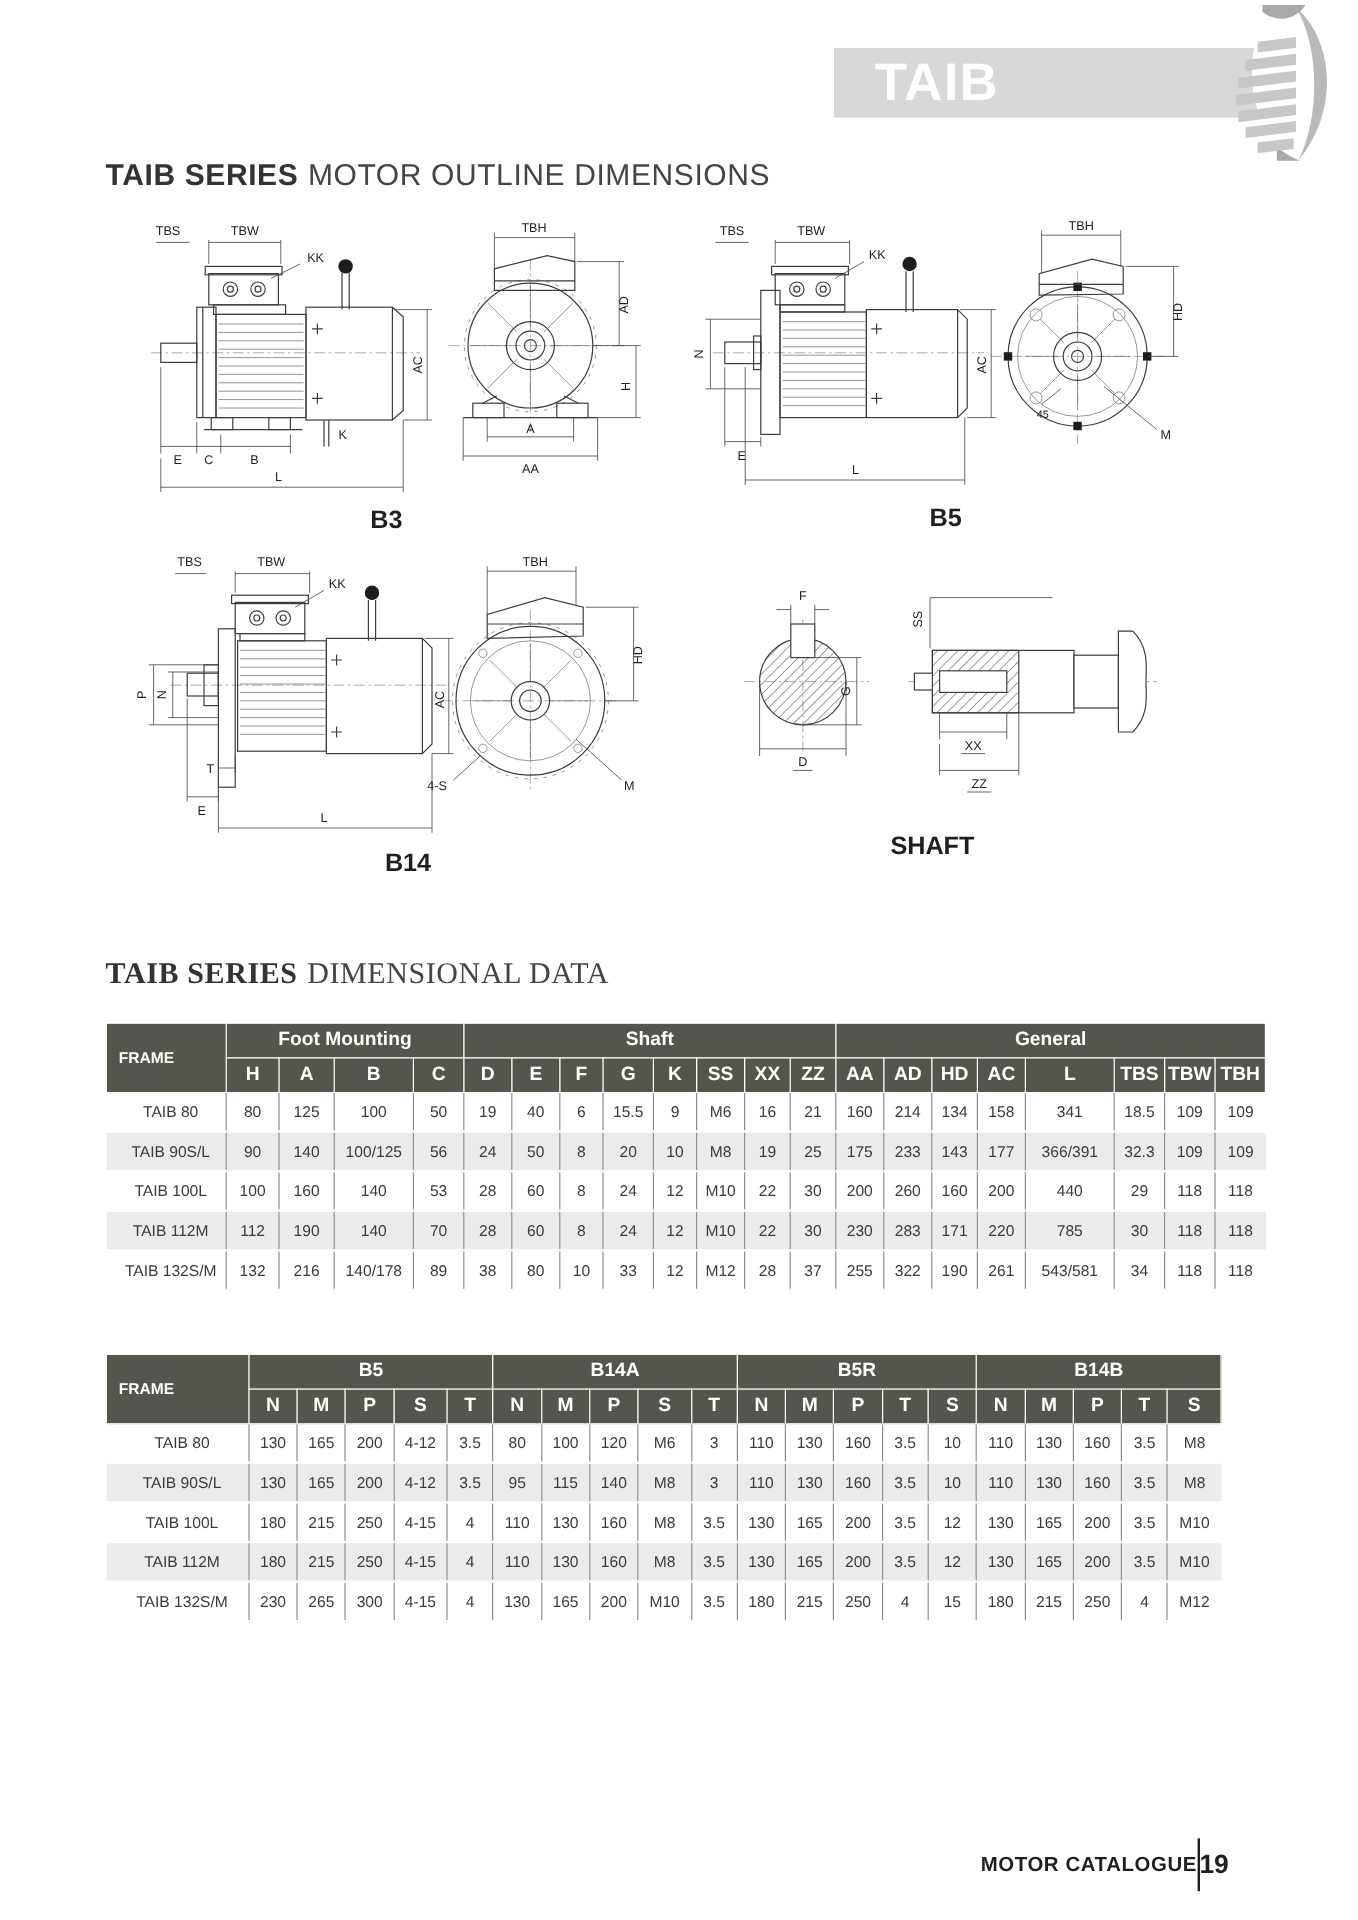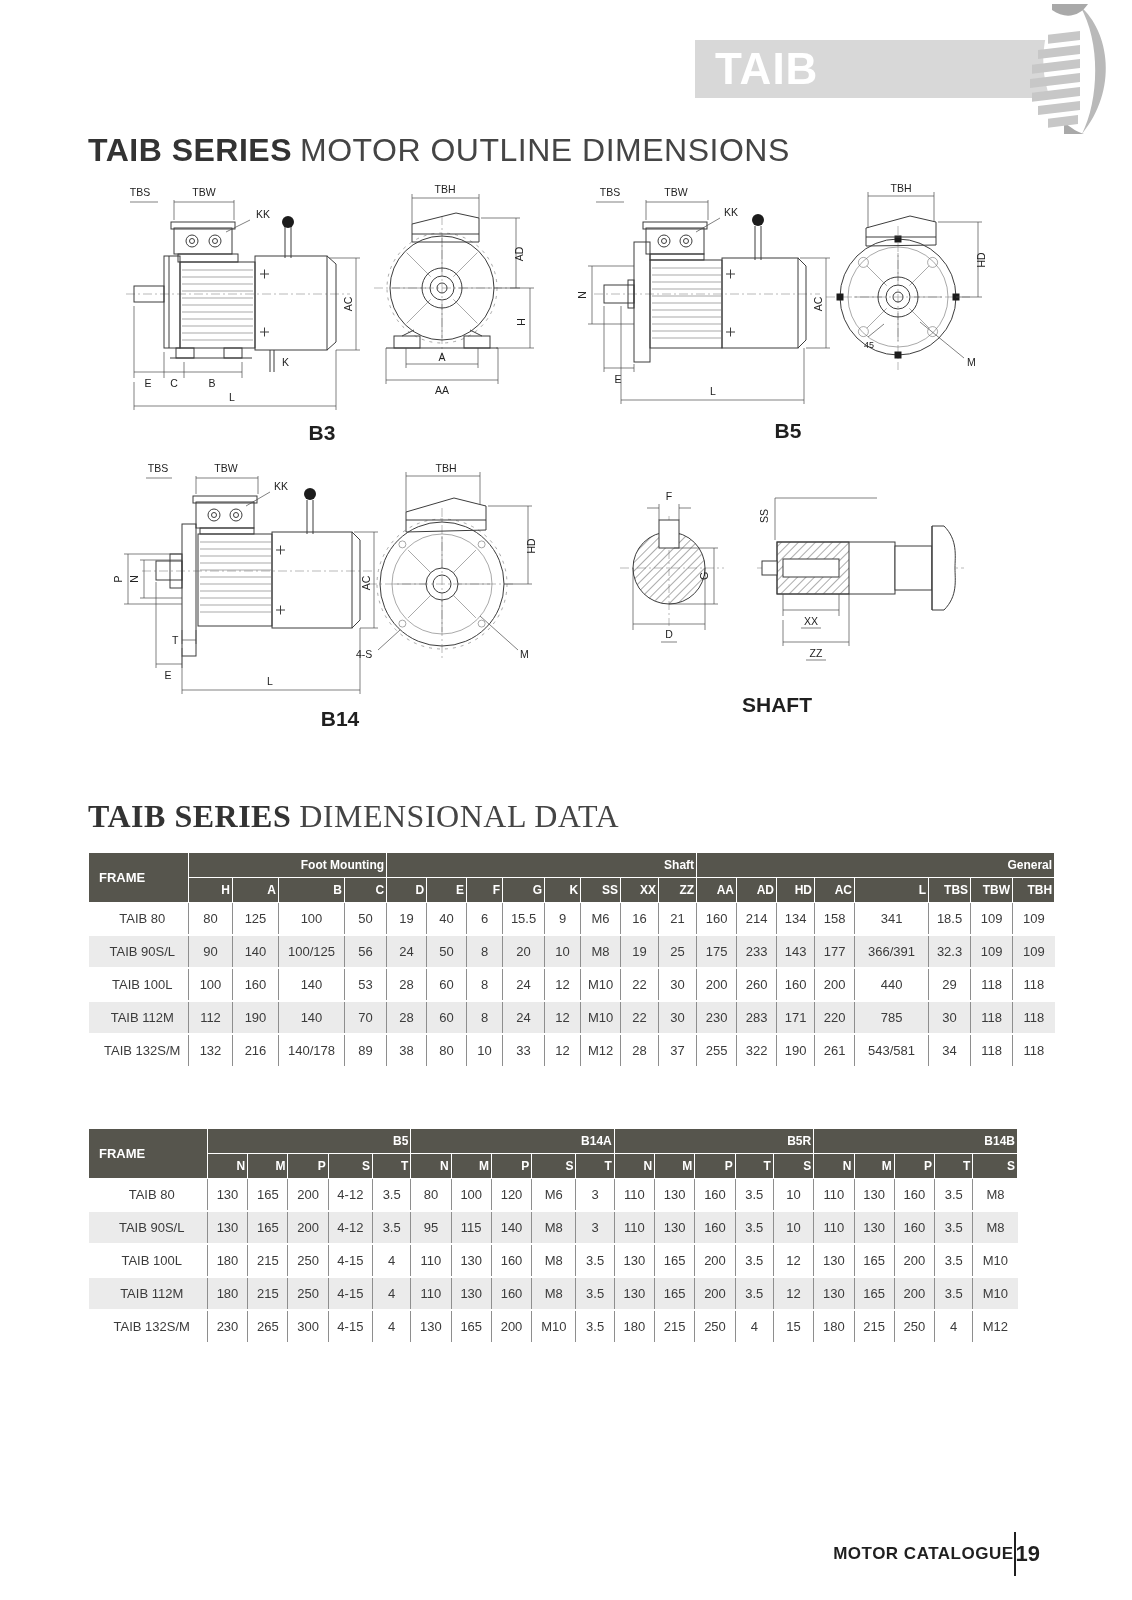--- a/index.html
+++ b/index.html
@@ -1,56 +1,56 @@
 <!DOCTYPE html>
 <html><head>
 <meta charset="utf-8">
 <style>
   html,body{margin:0;padding:0;background:#efefef;}
   .page{position:relative;width:1132px;height:1600px;background:#ffffff;margin:0 auto;
         font-family:"Liberation Sans",sans-serif;color:#3b3b3b;overflow:hidden;}
 
   
   .banner{position:absolute;left:695px;top:40px;width:400px;height:58px;background:#d8d8d8;
-          display:flex;align-items:center;padding-left:20px;box-sizing:border-box;}
+          display:flex;align-items:center;padding-left:34px;box-sizing:border-box;}
   .banner .bold{font-size:44px;font-weight:bold;color:#ffffff;letter-spacing:1px;}
   .banner .it{font-size:40px;font-style:italic;font-weight:300;color:#f3f3f3;margin-left:14px;letter-spacing:4px;}
   .leaf{position:absolute;left:1022px;top:4px;}
 
   
-  .sec-title{position:absolute;left:88px;font-size:32px;letter-spacing:0.5px;color:#454545;font-weight:300;}
+  .sec-title{position:absolute;left:88px;font-size:25px;letter-spacing:0.5px;color:#454545;font-weight:300;}
   .sec-title b{color:#333333;font-weight:bold;margin-right:8px;}
   .t1{top:132px;} .t2{top:798px;font-family:Liberation Serif, serif;}
 
   
   .fig{position:absolute;}
   svg text{font-family:"Liberation Sans",sans-serif;}
   .ln{stroke:#3d3d3d;stroke-width:1;fill:none;}
   .thin{stroke:#6e6e6e;stroke-width:0.6;fill:none;}
   .cl{stroke:#8a8a8a;stroke-width:0.6;fill:none;stroke-dasharray:9 3 2 3;}
   .dim{stroke:#4a4a4a;stroke-width:0.7;fill:none;}
   .lbl{font-size:10.5px;fill:#222;}
   .lbl9{font-size:9px;fill:#222;}
   .fillb{fill:#1c1c1c;stroke:none;}
   .cap{font-size:21px;font-weight:bold;fill:#1f1f1f;}
 
   
   .dtable{position:absolute;left:88px;width:930px;border-collapse:collapse;table-layout:fixed;}
   .tb1{top:852px;} .tb2{top:1128px;}
-  .dtable th{background:#56554d;color:#fff;font-size:12px;font-weight:bold;
-             border:1px solid #ffffff;padding:5px 2px;text-align:right;}
+  .dtable th{background:#56554d;color:#fff;font-size:16px;font-weight:bold;
+             border:1px solid #ffffff;padding:5px 2px;text-align:center;}
   .dtable th.frame-th{text-align:left;padding-left:10px;font-size:13px;}
   .dtable td{font-size:13px;color:#3b3b3b;text-align:center;padding:8px 2px;background:#ffffff;}
   .dtable td+td{border-left:1px solid #8e8e8e;}
   .dtable tbody tr+tr td{border-top:2px solid #ffffff;}
   .dtable tbody tr:nth-child(even) td{background:#ebebeb;}
   .dtable td.frame-td{text-align:center;padding-left:10px;}
 
   
-  .footer{position:absolute;top:1532px;right:92px;display:flex;align-items:center;gap:0;}
+  .footer{position:absolute;top:1532px;right:108px;display:flex;align-items:center;gap:0;}
   .footer .flabel{font-size:17px;font-weight:bold;color:#1f1f1f;letter-spacing:0.5px;}
   .footer .fbar{width:2px;height:44px;background:#1f1f1f;}
   .footer .fpage{font-size:22px;font-weight:bold;color:#1f1f1f;}
 </style>
 </head>
 <body>
 
 <div class="page">
 
   <div class="banner">

